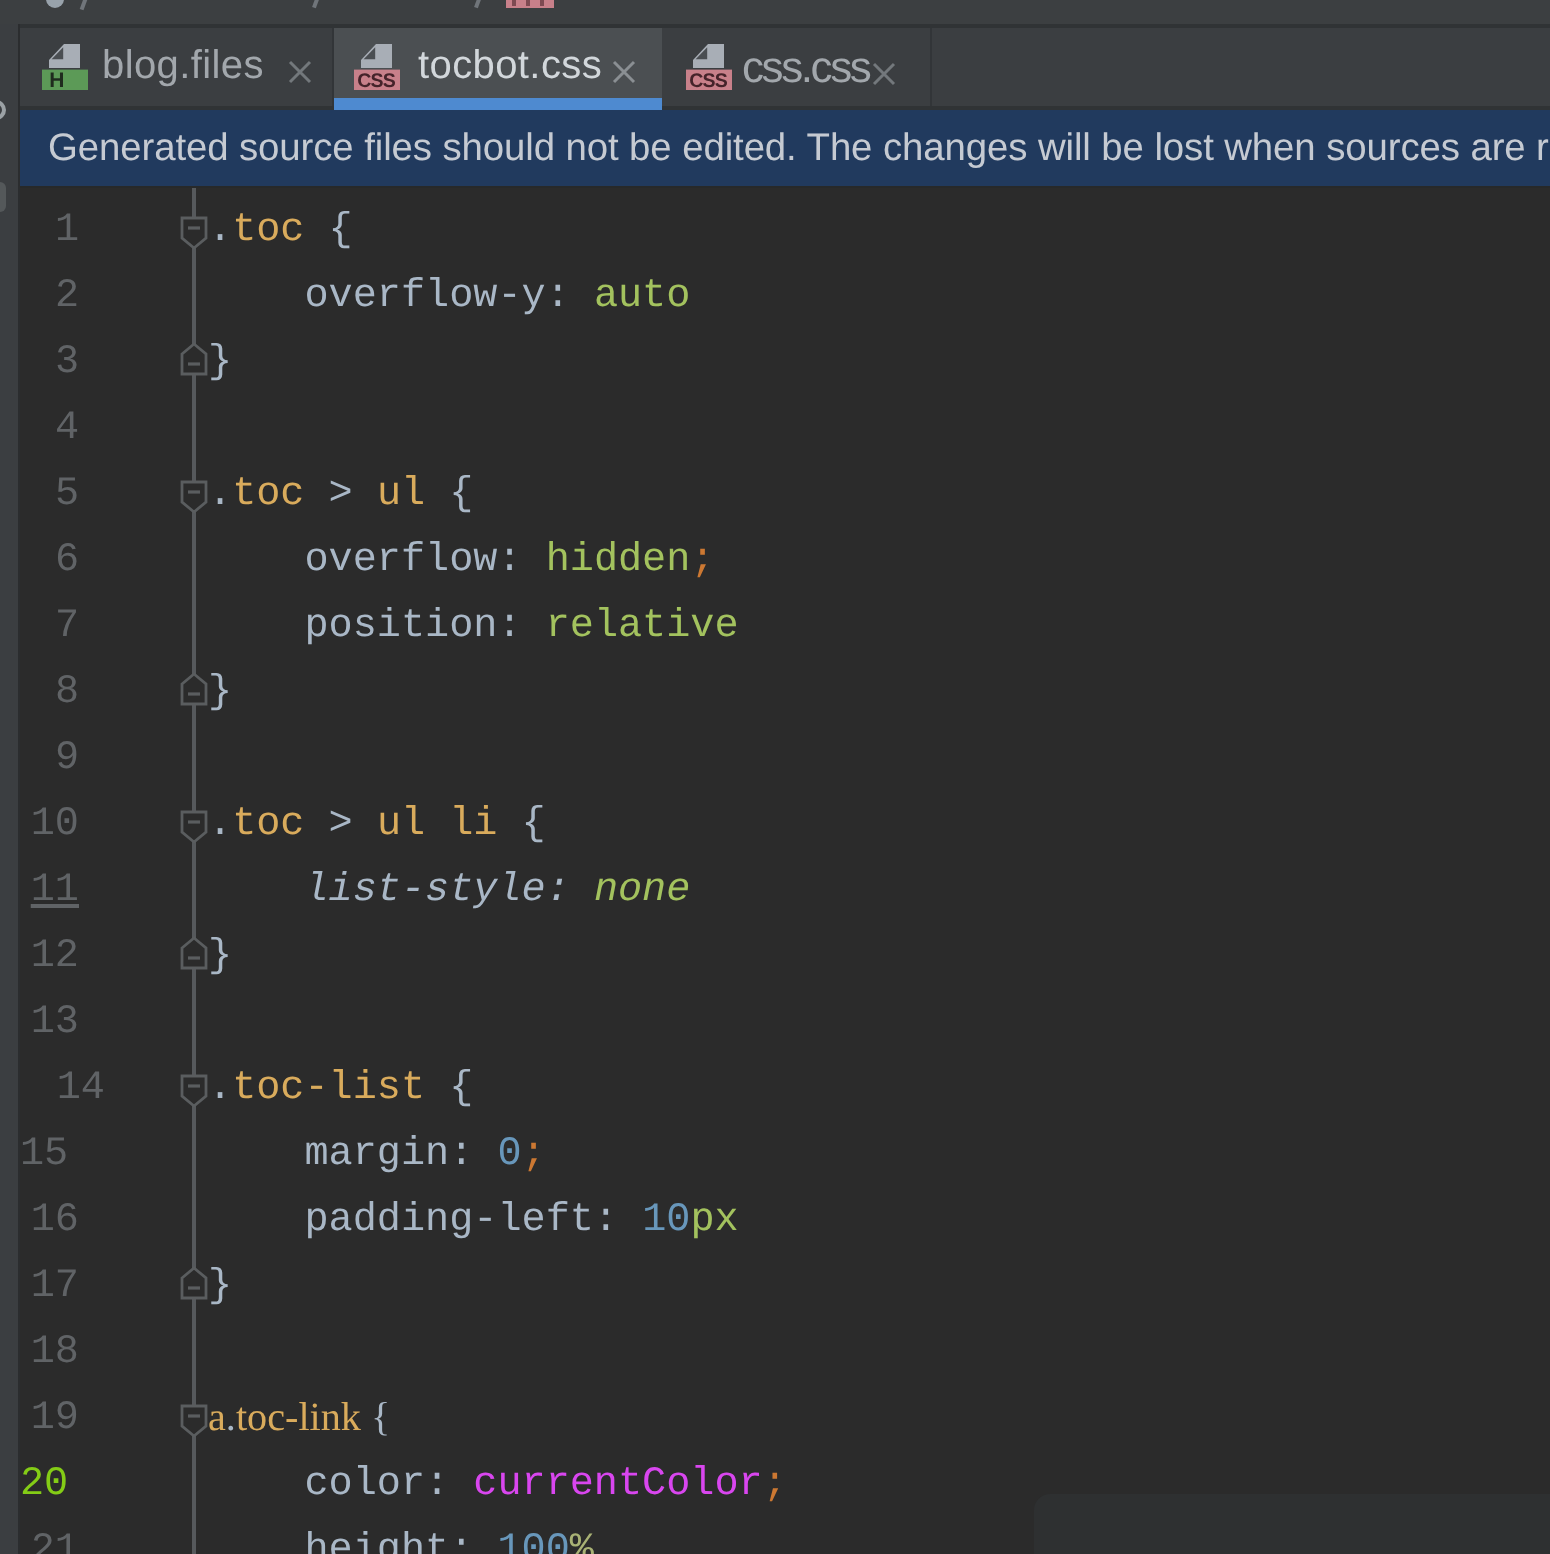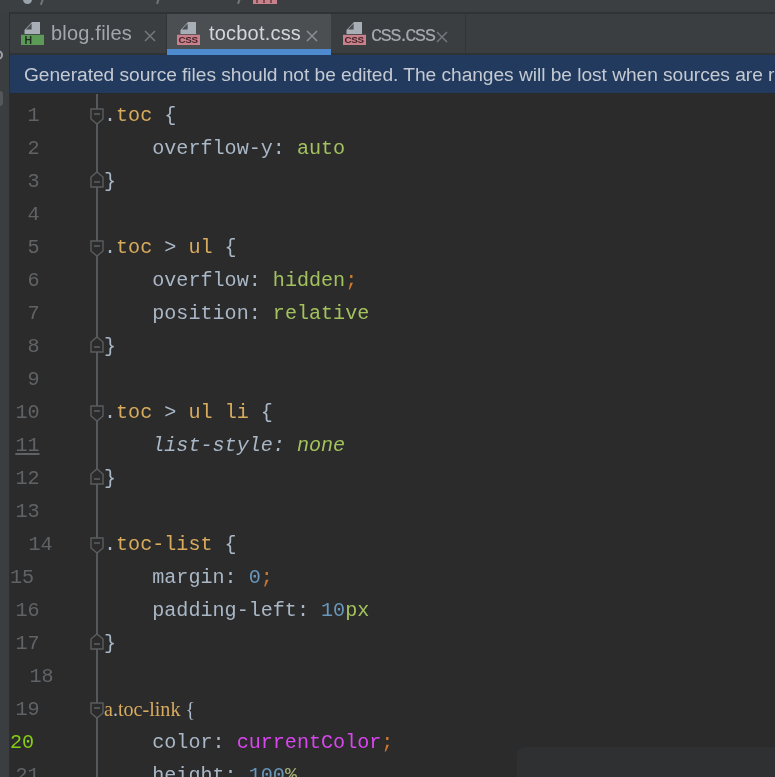--- a/index.html
+++ b/index.html
@@ -98,21 +98,21 @@
     <div class="abs mono" style="left:10px;top:330px;width:29.5px;text-align:right;color:#606366;">8</div>
     <div class="abs mono" style="left:10px;top:363px;width:29.5px;text-align:right;color:#606366;">9</div>
     <div class="abs mono" style="left:10px;top:396px;width:29.5px;text-align:right;color:#606366;">10</div>
     <div class="abs mono" style="left:10px;top:429px;width:29.5px;text-align:right;color:#606366;text-decoration:underline;">11</div>
     <div class="abs mono" style="left:10px;top:462px;width:29.5px;text-align:right;color:#606366;">12</div>
     <div class="abs mono" style="left:10px;top:495px;width:29.5px;text-align:right;color:#606366;">13</div>
     <div class="abs mono" style="left:10px;top:528px;width:29.5px;text-align:right;color:#606366;margin-left:13px;">14</div>
     <div class="abs mono" style="left:10px;top:561px;width:29.5px;text-align:left;color:#606366;">15</div>
     <div class="abs mono" style="left:10px;top:594px;width:29.5px;text-align:right;color:#606366;">16</div>
     <div class="abs mono" style="left:10px;top:627px;width:29.5px;text-align:right;color:#606366;">17</div>
-    <div class="abs mono" style="left:10px;top:660px;width:29.5px;text-align:right;color:#606366;margin-left:14px;">18</div>
+    <div class="abs mono" style="left:10px;top:660px;width:29.5px;text-align:right;color:#606366;">18</div>
     <div class="abs mono" style="left:10px;top:693px;width:29.5px;text-align:right;color:#606366;">19</div>
     <div class="abs mono" style="left:10px;top:726px;width:29.5px;text-align:left;color:#84cc16;">20</div>
     <div class="abs mono" style="left:10px;top:759px;width:29.5px;text-align:right;color:#606366;">21</div>
   </div>
 
 <div id="marks">
     <svg class="abs" style="left:90px;top:108px" width="14" height="17" viewBox="0 0 14 17">
       <polygon points="1,1 13,1 13,11 7,16 1,11" fill="#2b2b2b" stroke="#5a5d5f" stroke-width="1.4"></polygon>
       <line x1="4" y1="6" x2="10" y2="6" stroke="#5a5d5f" stroke-width="1.6"></line>
     </svg>

